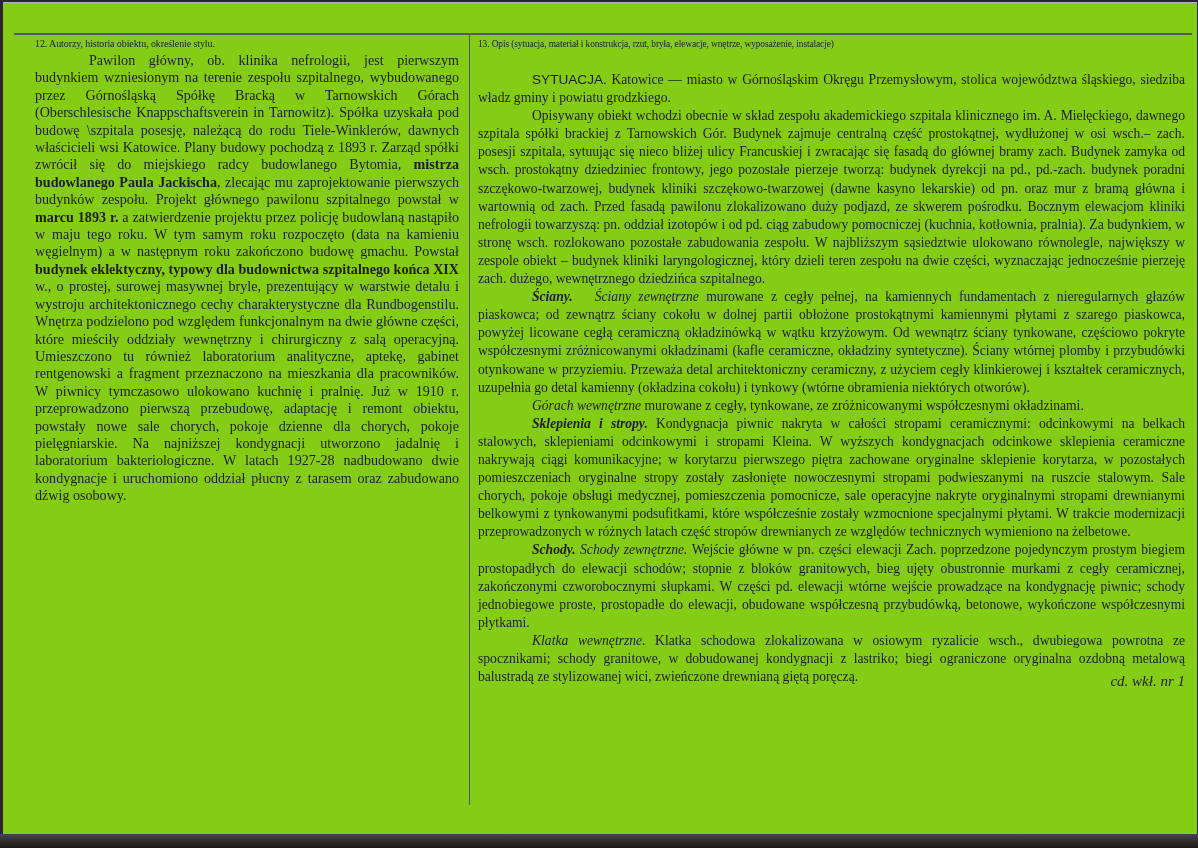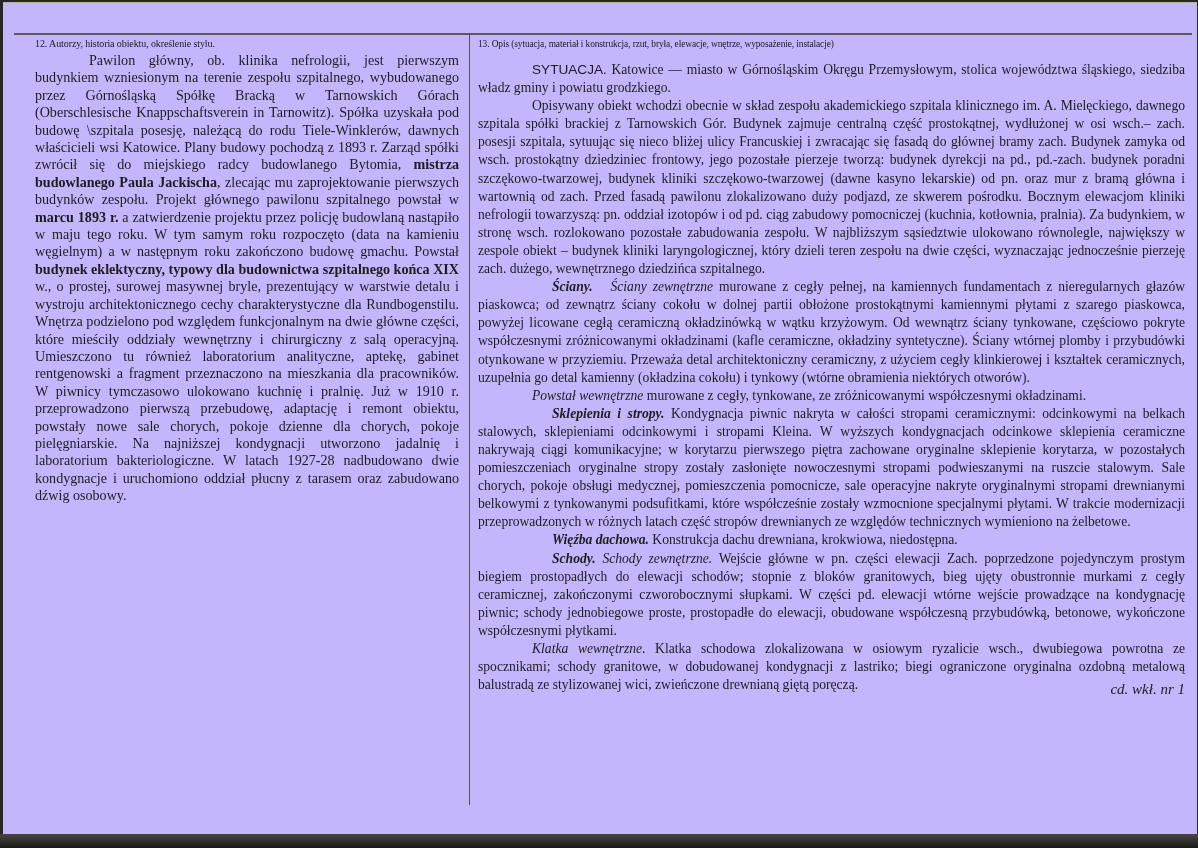--- a/index.html
+++ b/index.html
@@ -5,21 +5,21 @@
   html, body { margin: 0; padding: 0; }
   body {
     width: 1198px; height: 848px; overflow: hidden;
     background: #2a2622;
     font-family: "Liberation Serif", "DejaVu Serif", serif;
     color: #1d1d1d;
     position: relative;
   }
   .page {
     position: absolute; left: 3px; top: 2px; width: 1194px; height: 832px;
-    background: #c4b5fd;
+    background: #84cc16;
     border-top: 1px solid #b9b3a6;
   }
   .top-rule {
     position: absolute; left: 11px; top: 30px; width: 1178px; height: 2px;
     background: #5a5a5a;
   }
   .col-divider {
     position: absolute; left: 466px; top: 32px; width: 1px; height: 770px;
     background: #555;
   }
@@ -27,26 +27,26 @@
     position: absolute; top: 34px;
     font-size: 14.1px; line-height: 17.4px;
     text-align: justify;
   }
   .col-left { left: 32px; width: 424px; }
   .col-right { left: 475px; width: 707px; font-size: 13.6px; line-height: 18.1px; }
   .section-heading {
     font-size: 10px; line-height: 14px; margin: 0 0 1px 0; text-align: left;
     letter-spacing: -0.1px;
   }
-  .col-right .section-heading { font-size: 9.4px; margin-bottom: 10px; }
+  .col-right .section-heading { font-size: 9.4px; margin-bottom: 20px; }
   p { margin: 0; }
   .indent { text-indent: 54px; }
   .b { font-weight: bold; }
   .i { font-style: italic; }
-  .bi { font-weight: bold; font-style: italic; margin-left: 20px; }
+  .bi { font-weight: bold; font-style: italic; }
   .sans { font-family: "Liberation Sans", "DejaVu Sans", sans-serif; }
   .footnote { font-style: italic; font-size: 15px; float: right; margin-top: 4px; }
   .bottom-shadow {
     position: absolute; left: 0; top: 834px; width: 1198px; height: 14px;
     background: linear-gradient(#4a4540, #1b1916);
   }
 </style>
 </head>
 <body>
 
@@ -57,20 +57,19 @@
   <div class="col col-left">
     <div class="section-heading">12. Autorzy, historia obiektu, określenie stylu.</div>
     <p class="indent"><span>Pawilon główny, ob. klinika nefrologii, jest pierwszym budynkiem wzniesionym na terenie zespołu szpitalnego, wybudowanego przez Górnośląską Spółkę Bracką w Tarnowskich Górach (Oberschlesische Knappschaftsverein in Tarnowitz). Spółka uzyskała pod budowę \szpitala posesję, należącą do rodu Tiele-Winklerów, dawnych właścicieli wsi Katowice. Plany budowy pochodzą z 1893 r. Zarząd spółki zwrócił się do miejskiego radcy budowlanego Bytomia, </span><span class="b">mistrza budowlanego Paula Jackischa</span><span>, zlecając mu zaprojektowanie pierwszych budynków zespołu. Projekt głównego pawilonu szpitalnego powstał w </span><span class="b">marcu 1893 r.</span><span> a zatwierdzenie projektu przez policję budowlaną nastąpiło w maju tego roku. W tym samym roku rozpoczęto (data na kamieniu węgielnym) a w następnym roku zakończono budowę gmachu. Powstał </span><span class="b">budynek eklektyczny, typowy dla budownictwa szpitalnego końca XIX</span><span> w., o prostej, surowej masywnej bryle, prezentujący w warstwie detalu i wystroju architektonicznego cechy charakterystyczne dla Rundbogenstilu. Wnętrza podzielono pod względem funkcjonalnym na dwie główne części, które mieściły oddziały wewnętrzny i chirurgiczny z salą operacyjną. Umieszczono tu również laboratorium analityczne, aptekę, gabinet rentgenowski a fragment przeznaczono na mieszkania dla pracowników. W piwnicy tymczasowo ulokowano kuchnię i pralnię. Już w 1910 r. przeprowadzono pierwszą przebudowę, adaptację i remont obiektu, powstały nowe sale chorych, pokoje dzienne dla chorych, pokoje pielęgniarskie. Na najniższej kondygnacji utworzono jadalnię i laboratorium bakteriologiczne. W latach 1927-28 nadbudowano dwie kondygnacje i uruchomiono oddział płucny z tarasem oraz zabudowano dźwig osobowy.</span></p>
   </div>
 
   <div class="col col-right">
     <div class="section-heading">13. Opis (sytuacja, materiał i konstrukcja, rzut, bryła, elewacje, wnętrze, wyposażenie, instalacje)</div>
     <p class="indent"><span class="sans">SYTUACJA.</span><span> Katowice — miasto w Górnośląskim Okręgu Przemysłowym, stolica województwa śląskiego, siedziba władz gminy i powiatu grodzkiego.</span></p>
     <p class="indent">Opisywany obiekt wchodzi obecnie w skład zespołu akademickiego szpitala klinicznego im. A. Mielęckiego, dawnego szpitala spółki brackiej z Tarnowskich Gór. Budynek zajmuje centralną część prostokątnej, wydłużonej w osi wsch.– zach. posesji szpitala, sytuując się nieco bliżej ulicy Francuskiej i zwracając się fasadą do głównej bramy zach. Budynek zamyka od wsch. prostokątny dziedziniec frontowy, jego pozostałe pierzeje tworzą: budynek dyrekcji na pd., pd.-zach. budynek poradni szczękowo-twarzowej, budynek kliniki szczękowo-twarzowej (dawne kasyno lekarskie) od pn. oraz mur z bramą główna i wartownią od zach. Przed fasadą pawilonu zlokalizowano duży podjazd, ze skwerem pośrodku. Bocznym elewacjom kliniki nefrologii towarzyszą: pn. oddział izotopów i od pd. ciąg zabudowy pomocniczej (kuchnia, kotłownia, pralnia). Za budynkiem, w stronę wsch. rozlokowano pozostałe zabudowania zespołu. W najbliższym sąsiedztwie ulokowano równolegle, największy w zespole obiekt – budynek kliniki laryngologicznej, który dzieli teren zespołu na dwie części, wyznaczając jednocześnie pierzeję zach. dużego, wewnętrznego dziedzińca szpitalnego.</p>
     <p class="indent"><span class="bi">Ściany.</span>&nbsp;&nbsp; <span class="i">Ściany zewnętrzne</span><span> murowane z cegły pełnej, na kamiennych fundamentach z nieregularnych głazów piaskowca; od zewnątrz ściany cokołu w dolnej partii obłożone prostokątnymi kamiennymi płytami z szarego piaskowca, powyżej licowane cegłą ceramiczną okładzinówką w wątku krzyżowym. Od wewnątrz ściany tynkowane, częściowo pokryte współczesnymi zróżnicowanymi okładzinami (kafle ceramiczne, okładziny syntetyczne). Ściany wtórnej plomby i przybudówki otynkowane w przyziemiu. Przeważa detal architektoniczny ceramiczny, z użyciem cegły klinkierowej i kształtek ceramicznych, uzupełnia go detal kamienny (okładzina cokołu) i tynkowy (wtórne obramienia niektórych otworów).</span></p>
-    <p class="indent"><span class="i">Powstał wewnętrzne</span><span> murowane z cegły, tynkowane, ze zróżnicowanymi współczesnymi okładzinami.</span></p>
+    <p class="indent"><span class="i">Górach wewnętrzne</span><span> murowane z cegły, tynkowane, ze zróżnicowanymi współczesnymi okładzinami.</span></p>
     <p class="indent"><span class="bi">Sklepienia i stropy.</span><span> Kondygnacja piwnic nakryta w całości stropami ceramicznymi: odcinkowymi na belkach stalowych, sklepieniami odcinkowymi i stropami Kleina. W wyższych kondygnacjach odcinkowe sklepienia ceramiczne nakrywają ciągi komunikacyjne; w korytarzu pierwszego piętra zachowane oryginalne sklepienie korytarza, w pozostałych pomieszczeniach oryginalne stropy zostały zasłonięte nowoczesnymi stropami podwieszanymi na ruszcie stalowym. Sale chorych, pokoje obsługi medycznej, pomieszczenia pomocnicze, sale operacyjne nakryte oryginalnymi stropami drewnianymi belkowymi z tynkowanymi podsufitkami, które współcześnie zostały wzmocnione specjalnymi płytami. W trakcie modernizacji przeprowadzonych w różnych latach część stropów drewnianych ze względów technicznych wymieniono na żelbetowe.</span></p>
-    <p class="indent"><span class="bi">Więźba dachowa.</span><span> Konstrukcja dachu drewniana, krokwiowa, niedostępna.</span></p>
     <p class="indent"><span class="bi">Schody.</span><span class="i"> Schody zewnętrzne.</span><span> Wejście główne w pn. części elewacji Zach. poprzedzone pojedynczym prostym biegiem prostopadłych do elewacji schodów; stopnie z bloków granitowych, bieg ujęty obustronnie murkami z cegły ceramicznej, zakończonymi czworobocznymi słupkami. W części pd. elewacji wtórne wejście prowadzące na kondygnację piwnic; schody jednobiegowe proste, prostopadłe do elewacji, obudowane współczesną przybudówką, betonowe, wykończone współczesnymi płytkami.</span></p>
     <p class="indent"><span class="i">Klatka wewnętrzne</span><span>. Klatka schodowa zlokalizowana w osiowym ryzalicie wsch., dwubiegowa powrotna ze spocznikami; schody granitowe, w dobudowanej kondygnacji z lastriko; biegi ograniczone oryginalna ozdobną metalową balustradą ze stylizowanej wici, zwieńczone drewnianą giętą poręczą.</span> <span class="footnote">cd. wkł. nr 1</span></p>
   </div>
 </div>
 <div class="bottom-shadow"></div>
 
 </body></html>

